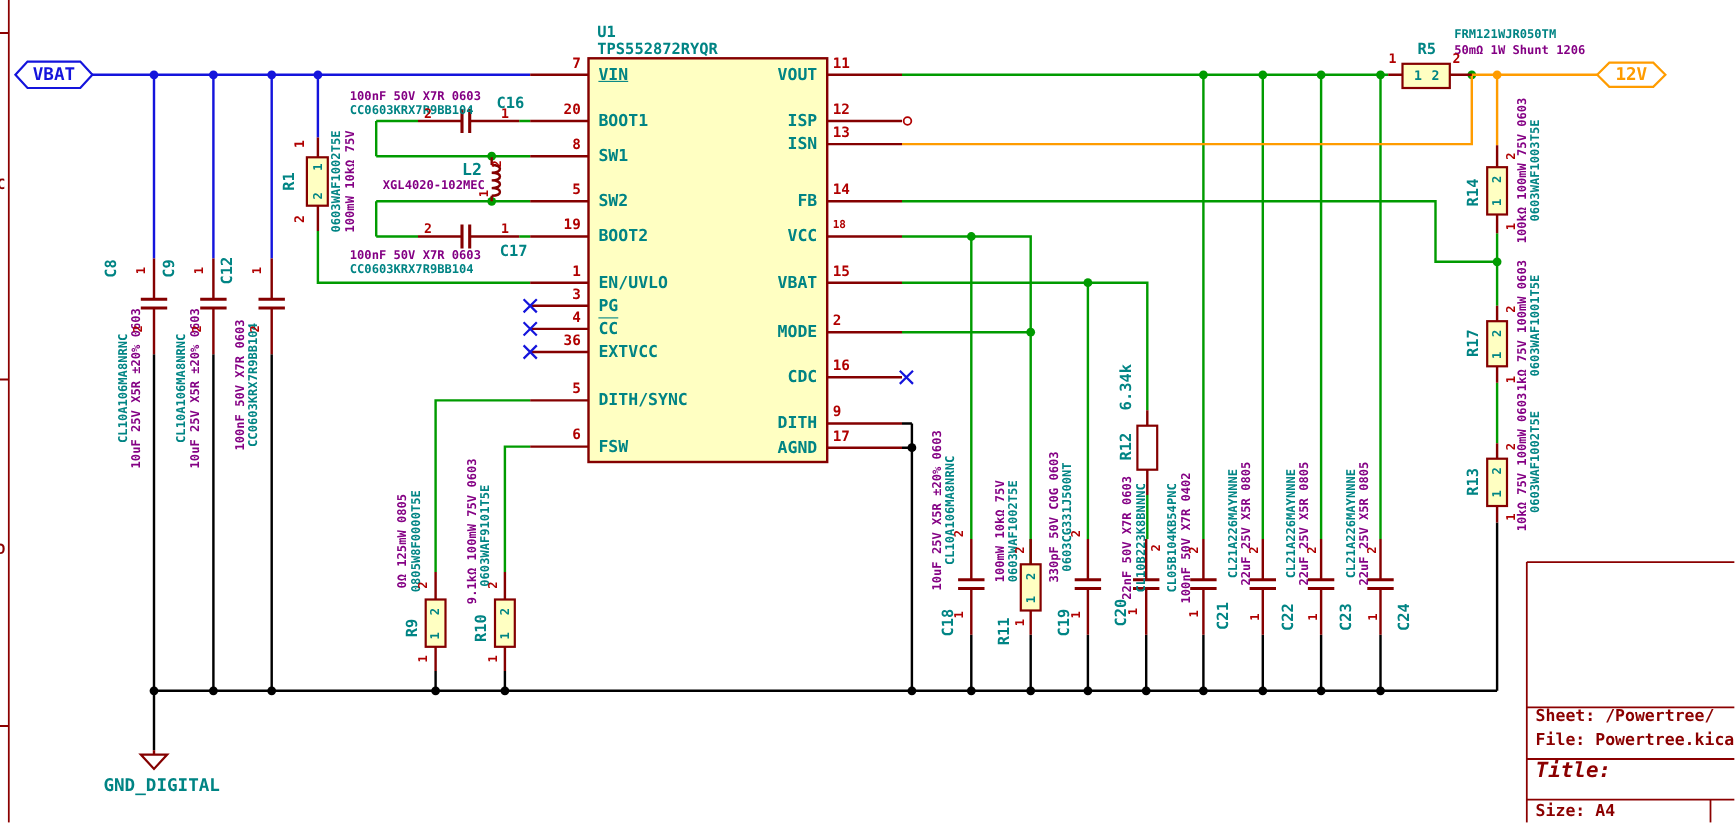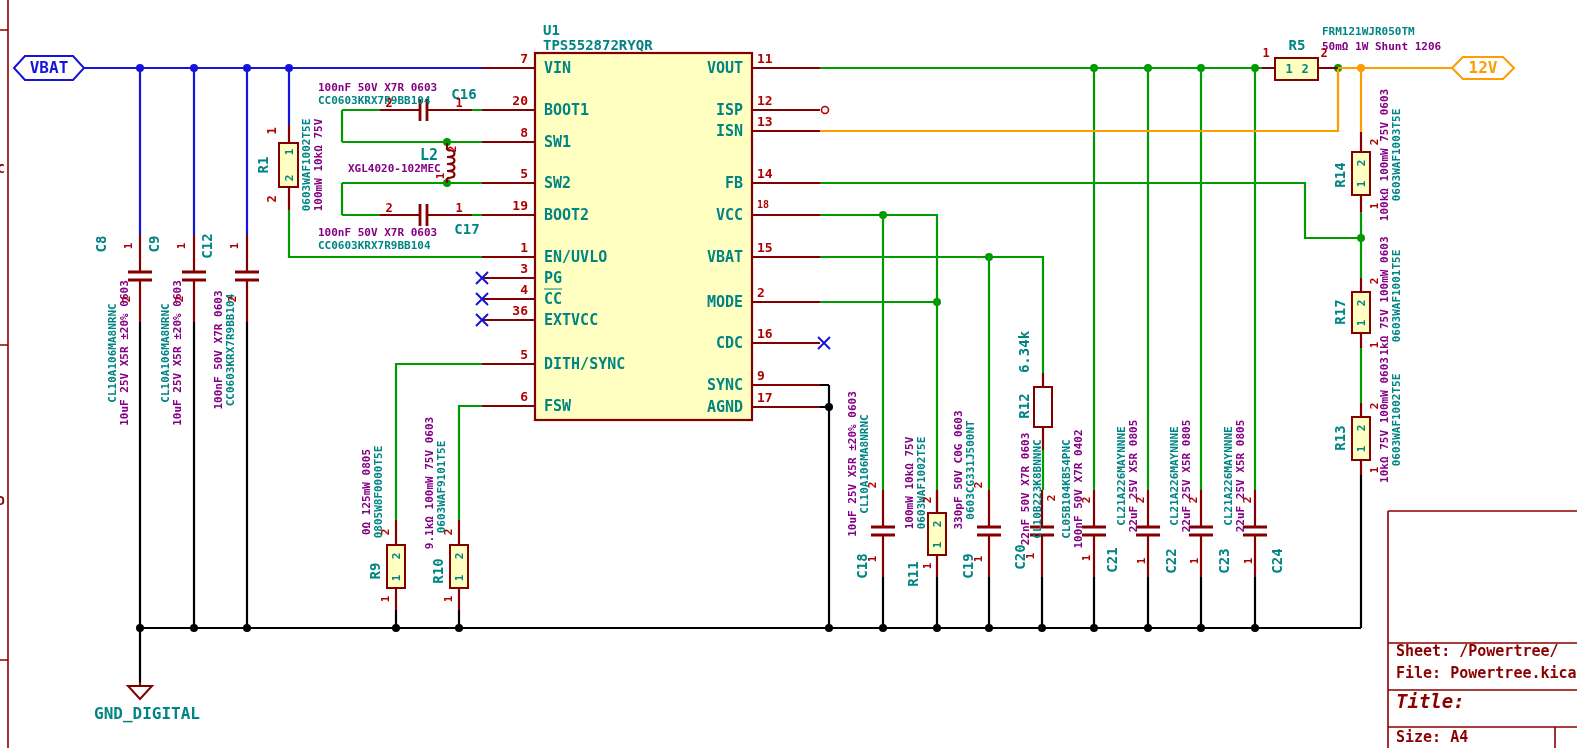--- a/index.html
+++ b/index.html
@@ -147,21 +147,21 @@
     <path d="M818,337 L830,349 M818,349 L830,337"></path>
   </g>
 
   <circle cx="825" cy="110" r="3.5" fill="none" stroke="#b00000" stroke-width="1.6"></circle>
 </svg>
 <div class="lbl b" style="left: 49px; top: 68px; font-size: 16px; transform: translate(-50%, -50%);">VBAT</div>
     <div class="lbl o" style="left: 1483px; top: 68px; font-size: 16px; transform: translate(-50%, -50%);">12V</div>
     <div class="lbl t" style="left: 94px; top: 714px; font-size: 16px; transform: translate(0px, -50%);">GND_DIGITAL</div>
     <div class="lbl t" style="left: 543px; top: 30px; font-size: 14px; transform: translate(0px, -50%);">U1</div>
     <div class="lbl t" style="left: 543px; top: 45px; font-size: 14px; transform: translate(0px, -50%);">TPS552872RYQR</div>
-    <div class="lbl t" style="left: 544px; top: 68px; font-size: 15px; transform: translate(0px, -50%);">VIN</div>
+    <div class="lbl t" style="left: 544px; top: 68px; font-size: 15px; transform: translate(0px, -50%); text-decoration: underline;">VIN</div>
     <div class="lbl r" style="left: 528px; top: 58px; font-size: 13px; transform: translate(-100%, -50%);">7</div>
     <div class="lbl t" style="left: 544px; top: 110px; font-size: 15px; transform: translate(0px, -50%);">BOOT1</div>
     <div class="lbl r" style="left: 528px; top: 100px; font-size: 13px; transform: translate(-100%, -50%);">20</div>
     <div class="lbl t" style="left: 544px; top: 142px; font-size: 15px; transform: translate(0px, -50%);">SW1</div>
     <div class="lbl r" style="left: 528px; top: 132px; font-size: 13px; transform: translate(-100%, -50%);">8</div>
     <div class="lbl t" style="left: 544px; top: 183px; font-size: 15px; transform: translate(0px, -50%);">SW2</div>
     <div class="lbl r" style="left: 528px; top: 173px; font-size: 13px; transform: translate(-100%, -50%);">5</div>
     <div class="lbl t" style="left: 544px; top: 215px; font-size: 15px; transform: translate(0px, -50%);">BOOT2</div>
     <div class="lbl r" style="left: 528px; top: 205px; font-size: 13px; transform: translate(-100%, -50%);">19</div>
     <div class="lbl t" style="left: 544px; top: 257px; font-size: 15px; transform: translate(0px, -50%);">EN/UVLO</div>
@@ -185,21 +185,21 @@
     <div class="lbl t" style="left: 743px; top: 183px; font-size: 15px; transform: translate(-100%, -50%);">FB</div>
     <div class="lbl r" style="left: 757px; top: 173px; font-size: 13px; transform: translate(0px, -50%);">14</div>
     <div class="lbl t" style="left: 743px; top: 215px; font-size: 15px; transform: translate(-100%, -50%);">VCC</div>
     <div class="lbl r" style="left: 757px; top: 205px; font-size: 10px; transform: translate(0px, -50%);">18</div>
     <div class="lbl t" style="left: 743px; top: 257px; font-size: 15px; transform: translate(-100%, -50%);">VBAT</div>
     <div class="lbl r" style="left: 757px; top: 247px; font-size: 13px; transform: translate(0px, -50%);">15</div>
     <div class="lbl t" style="left: 743px; top: 302px; font-size: 15px; transform: translate(-100%, -50%);">MODE</div>
     <div class="lbl r" style="left: 757px; top: 292px; font-size: 13px; transform: translate(0px, -50%);">2</div>
     <div class="lbl t" style="left: 743px; top: 343px; font-size: 15px; transform: translate(-100%, -50%);">CDC</div>
     <div class="lbl r" style="left: 757px; top: 333px; font-size: 13px; transform: translate(0px, -50%);">16</div>
-    <div class="lbl t" style="left: 743px; top: 385px; font-size: 15px; transform: translate(-100%, -50%);">SYNC</div>
+    <div class="lbl t" style="left: 743px; top: 385px; font-size: 15px; transform: translate(-100%, -50%);">DITH</div>
     <div class="lbl r" style="left: 757px; top: 375px; font-size: 13px; transform: translate(0px, -50%);">9</div>
     <div class="lbl t" style="left: 743px; top: 407px; font-size: 15px; transform: translate(-100%, -50%);">AGND</div>
     <div class="lbl r" style="left: 757px; top: 397px; font-size: 13px; transform: translate(0px, -50%);">17</div>
     <div class="lbl t" style="left: 263px; top: 165px; font-size: 14px; transform: translate(-50%, -50%) rotate(-90deg);">R1</div>
     <div class="lbl t" style="left: 306px; top: 165px; font-size: 11px; transform: translate(-50%, -50%) rotate(-90deg);">0603WAF1002T5E</div>
     <div class="lbl p" style="left: 318px; top: 165px; font-size: 11px; transform: translate(-50%, -50%) rotate(-90deg);">100mW 10kΩ 75V</div>
     <div class="lbl r" style="left: 272px; top: 131px; font-size: 12px; transform: translate(-50%, -50%) rotate(-90deg);">1</div>
     <div class="lbl r" style="left: 272px; top: 199px; font-size: 12px; transform: translate(-50%, -50%) rotate(-90deg);">2</div>
     <div class="lbl t" style="left: 289px; top: 152px; font-size: 11px; transform: translate(-50%, -50%) rotate(-90deg);">1</div>
     <div class="lbl t" style="left: 289px; top: 178px; font-size: 11px; transform: translate(-50%, -50%) rotate(-90deg);">2</div>

